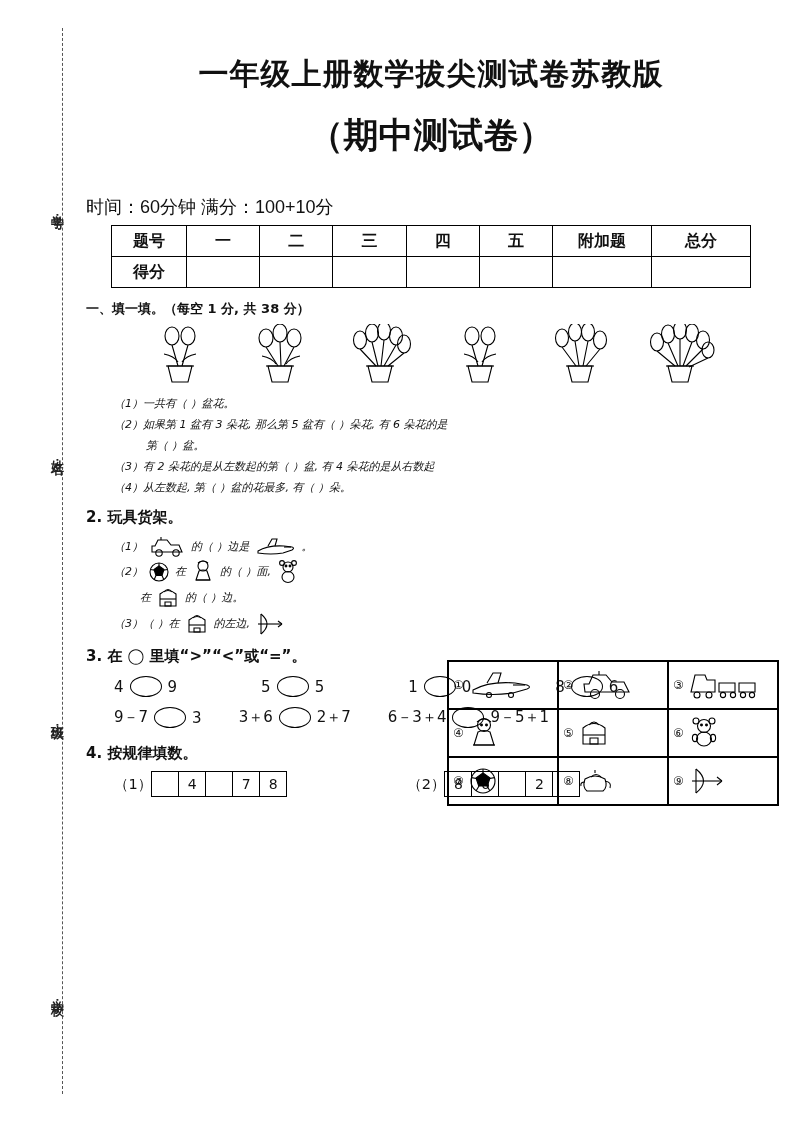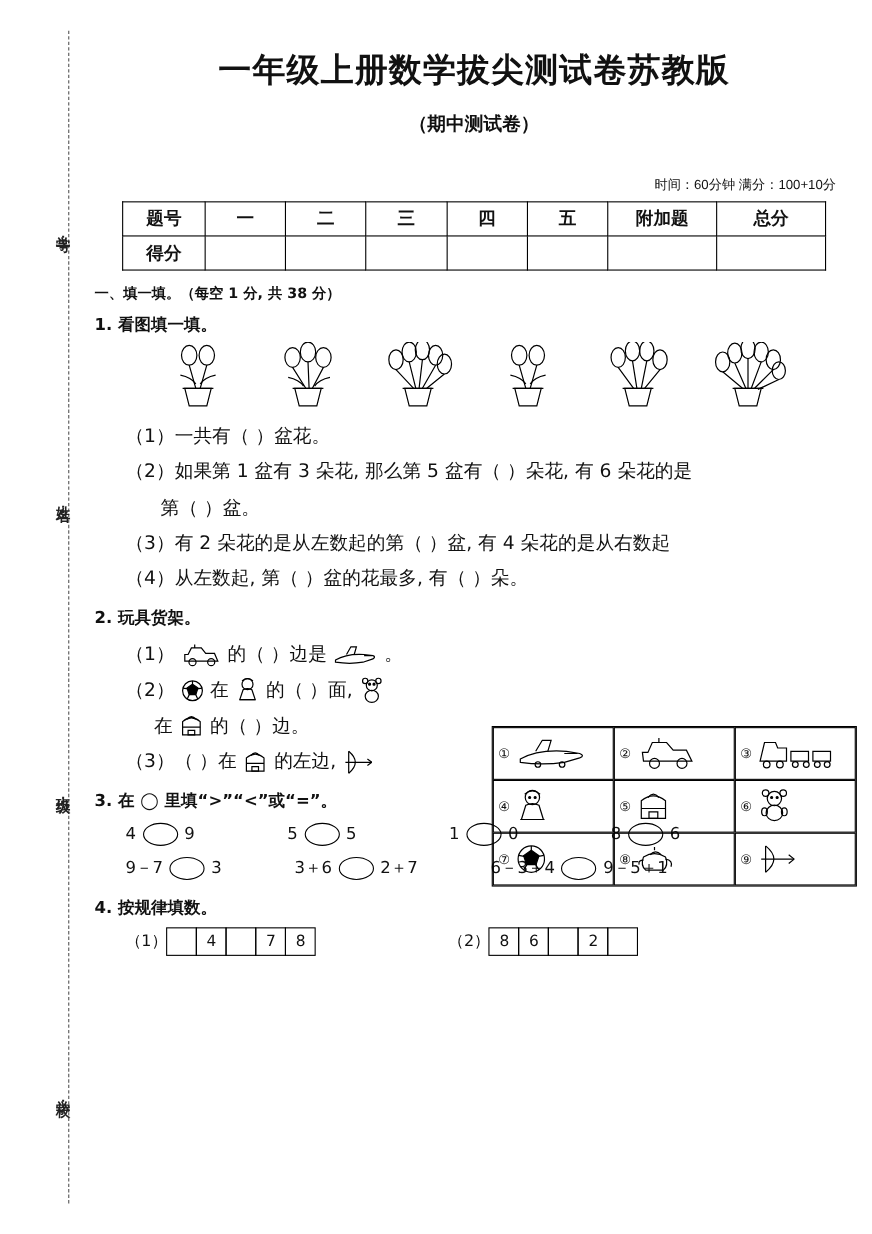--- a/index.html
+++ b/index.html
@@ -26,41 +26,40 @@
     letter-spacing: 2px;
   }
   #sl1 { top:205px; }
   #sl2 { top:450px; }
   #sl3 { top:715px; }
   #sl4 { top:990px; }
 
   .content { position:absolute; left:86px; top:0; width:690px; }
 
   h1.title {
-    margin:7px; padding-top:37px;
+    margin:17px; padding-top:37px;
     text-align:center;
     font-family: "DejaVu Sans", sans-serif;
     font-weight:bold;
     font-size:30px;
     letter-spacing:1px;
   }
   h2.subtitle {
     margin:16px 0 0 0;
     text-align:center;
     font-family: "DejaVu Sans", sans-serif;
     font-weight:bold;
-    font-size:17px;
+    font-size:35px;
   }
 
   .meta {
     margin-top:36px;
-    text-align:right;
     padding-right:16px;
     font-family: "Liberation Sans", sans-serif;
-    font-size:12px;
+    font-size:18px;
   }
 
   table.score {
     margin: 6px auto 0 auto;
     border-collapse: collapse;
     width: 640px;
     font-family: "DejaVu Sans", sans-serif;
   }
   table.score td {
     border: 1px solid #000;
@@ -81,22 +80,23 @@
   .q {
     margin-top:10px;
     font-family: "DejaVu Sans", sans-serif;
     font-size:15px;
     font-weight:bold;
   }
   .sub {
     margin-top:8px;
     margin-left:28px;
     font-family: "DejaVu Sans", sans-serif;
-    font-size:17px;
+    font-size:11px;
     line-height:1.9;
+    font-style:italic;
   }
   .sub .cont { display:block; margin-left:32px; }
 
   
   .flowers { margin-top:6px; display:flex; justify-content:center; gap:26px; align-items:flex-end; }
   .flower { width:74px; height:62px; }
 
   
   .toy-line { display:flex; align-items:center; gap:4px; flex-wrap:wrap; }
   .icon-sm { display:inline-block; vertical-align:middle; }
@@ -166,24 +166,20 @@
         <td></td>
         <td></td>
         <td></td>
         <td></td>
       </tr>
     </tbody>
       </table>
 
     <div class="sec-head">一、填一填。（每空 1 分, 共 38 分）</div>
 
-    <div class="q">
-      <span>1.</span>
-      <span>看图填一填。</span>
-    </div>
 
     <div class="flowers">
 
       <svg class="flower" viewBox="0 0 74 62">
         <g fill="none" stroke="#000" stroke-width="1.1">
           <ellipse cx="28" cy="12" rx="7" ry="9"></ellipse>
             <ellipse cx="44" cy="12" rx="7" ry="9"></ellipse>
           <path d="M28 21 L34 42 M44 21 L38 42"></path>
           <path d="M20 30 q10 2 14 8 M52 30 q-10 2 -14 8"></path>
           <path d="M24 42 h24 l-4 16 h-16 z"></path>
@@ -376,21 +372,21 @@
           <span class="oval"></span>
           <span>0</span>
         </span>
       <span class="cmp">
           <span>8</span>
           <span class="oval"></span>
           <span>6</span>
         </span>
     </div>
 
-    <div class="cmp-row" style="gap:66px">
+    <div class="cmp-row" style="gap:37px">
       <span class="cmp">
           <span>9－7</span>
           <span class="oval"></span>
           <span>3</span>
         </span>
       <span class="cmp">
           <span>3＋6</span>
           <span class="oval"></span>
           <span>2＋7</span>
         </span>

